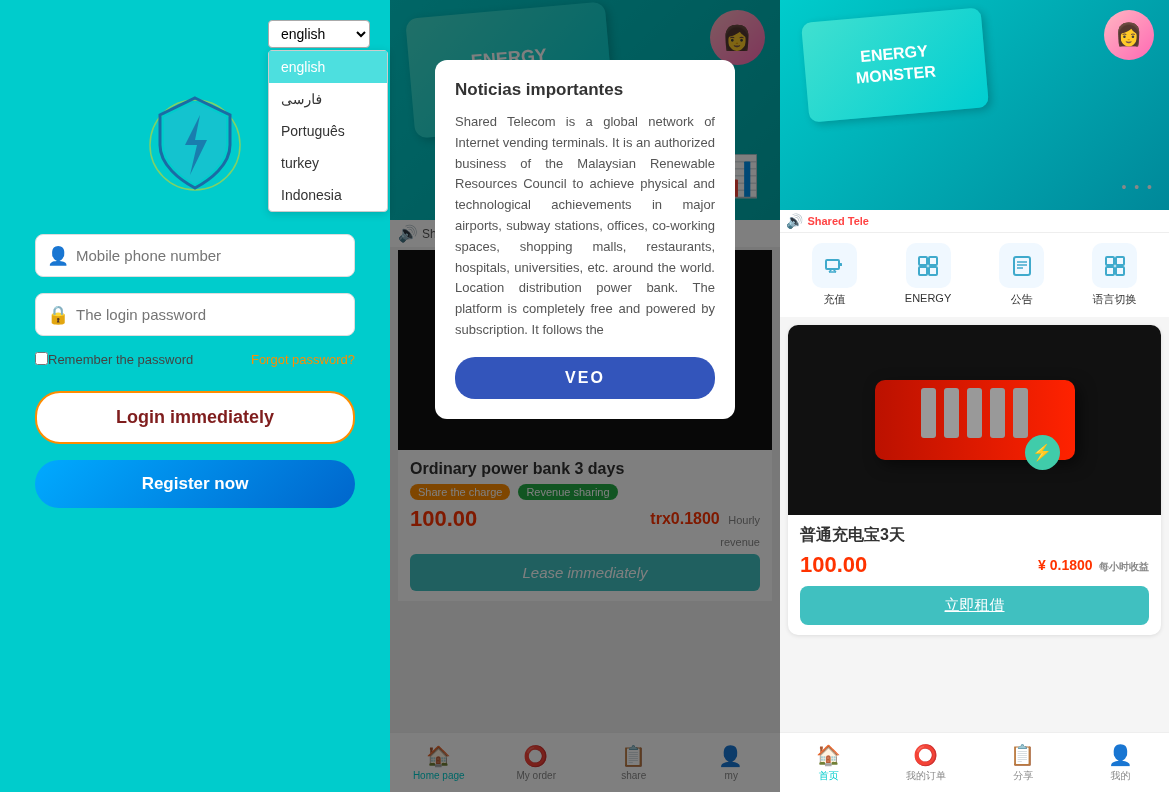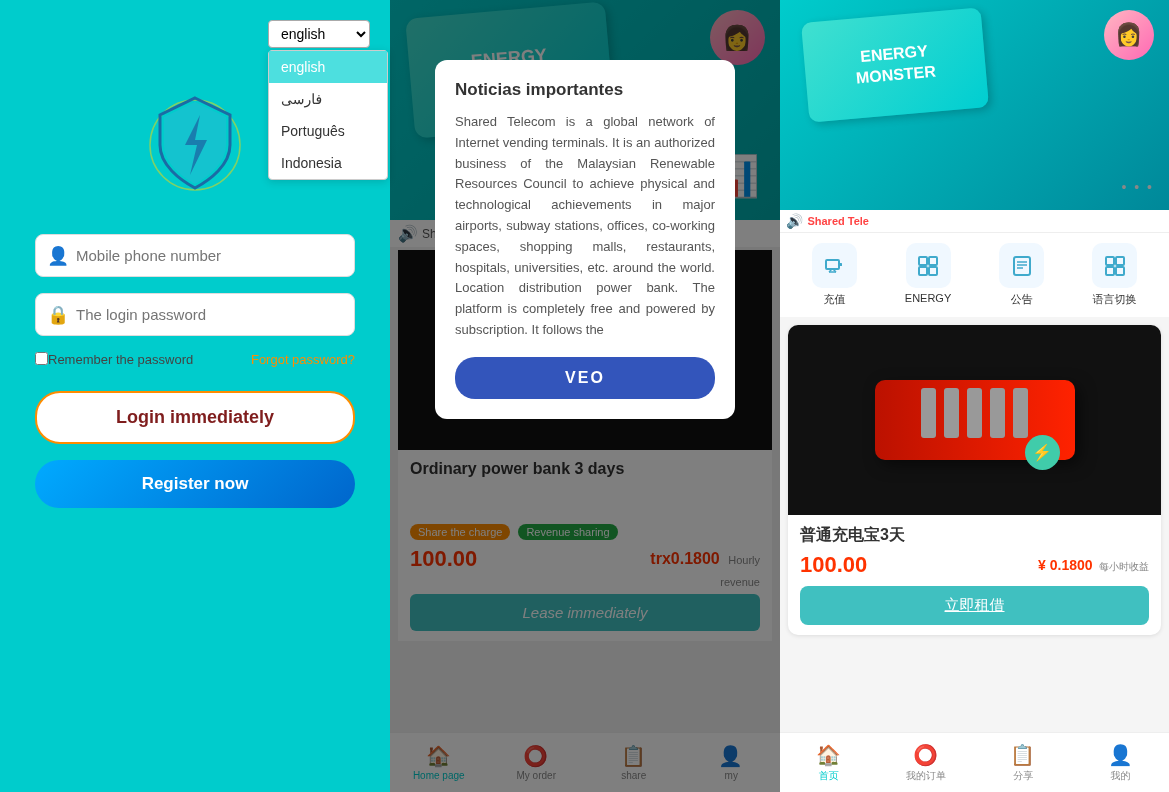--- a/index.html
+++ b/index.html
@@ -282,21 +282,20 @@
       display: flex;
       gap: 8px;
       margin-bottom: 6px;
     }
 
     .tag {
       padding: 2px 8px;
       border-radius: 10px;
       font-size: 11px;
       color: white;
-      margin-top: 40px;
     }
 
     .tag-share { background: #ff8c00; }
     .tag-revenue { background: #22aa44; }
 
     .price-row {
       display: flex;
       justify-content: space-between;
       align-items: center;
       margin-bottom: 4px;
@@ -577,20 +576,21 @@
       <option>中文</option>
       <option>فارسی</option>
       <option>Português</option>
       <option>turkey</option>
       <option>Indonesia</option>
     </select>
     <div class="language-dropdown">
       <div class="language-dropdown-item active">english</div>
       <div class="language-dropdown-item">فارسی</div>
       <div class="language-dropdown-item">Português</div>
+      <div class="language-dropdown-item">turkey</div>
       <div class="language-dropdown-item">Indonesia</div>
     </div>
   </div>
 
   <div class="logo-container">
     <svg class="logo-shield" viewBox="0 0 100 110">
       <defs>
         <radialGradient id="shieldGrad" cx="50%" cy="50%" r="50%">
           <stop offset="0%" style="stop-color:#FFD700;stop-opacity:0.3"></stop>
           <stop offset="100%" style="stop-color:#FFD700;stop-opacity:0.1"></stop>
@@ -783,21 +783,21 @@
         </div>
         <div style="position:absolute; bottom:-10px; right:15px; width:35px; height:35px; background:#40CCAA; border-radius:50%; display:flex; align-items:center; justify-content:center; font-size:16px;">⚡</div>
       </div>
     </div>
     <div class="right-product-info">
       <div class="cn-title">普通充电宝3天</div>
       <div class="cn-price-row">
         <span class="cn-price-main">100.00</span>
         <div class="cn-price-right">
           <span class="cn-price-yen">¥ 0.1800</span>
-          <span class="cn-small" style="margin-left:2px;">每小时收益</span>
+          <span class="cn-small" style="margin-left:2px;font-weight:bold;">每小时收益</span>
         </div>
       </div>
       <button class="cn-lease-btn">立即租借</button>
     </div>
   </div>
 
   <div class="right-bottom-nav">
     <div class="right-nav-item">
       <span class="right-nav-icon active">🏠</span>
       <span class="right-nav-label active">首页</span>

